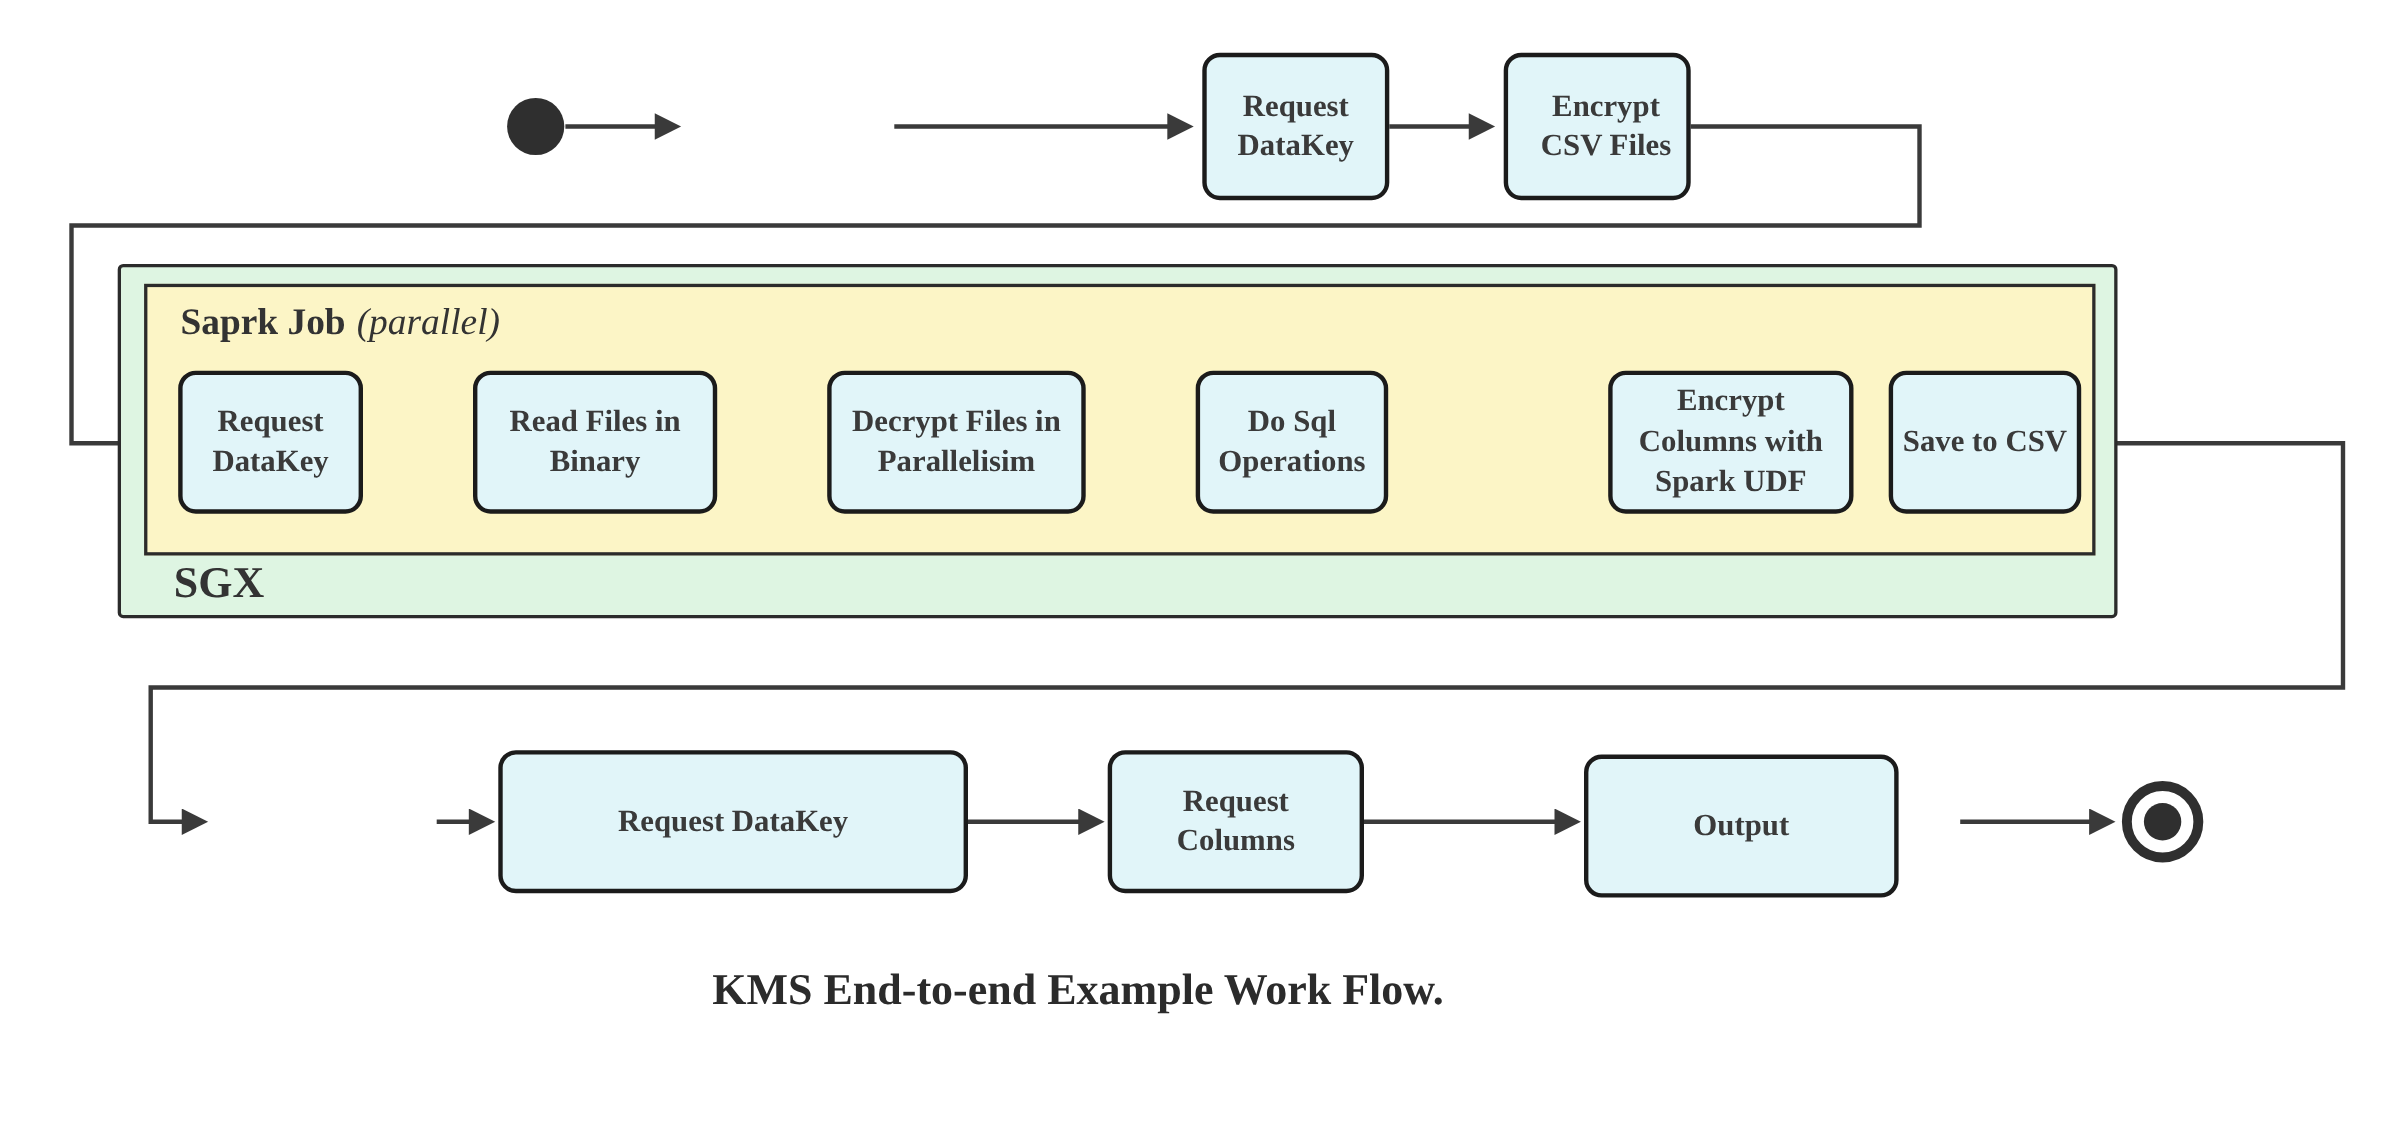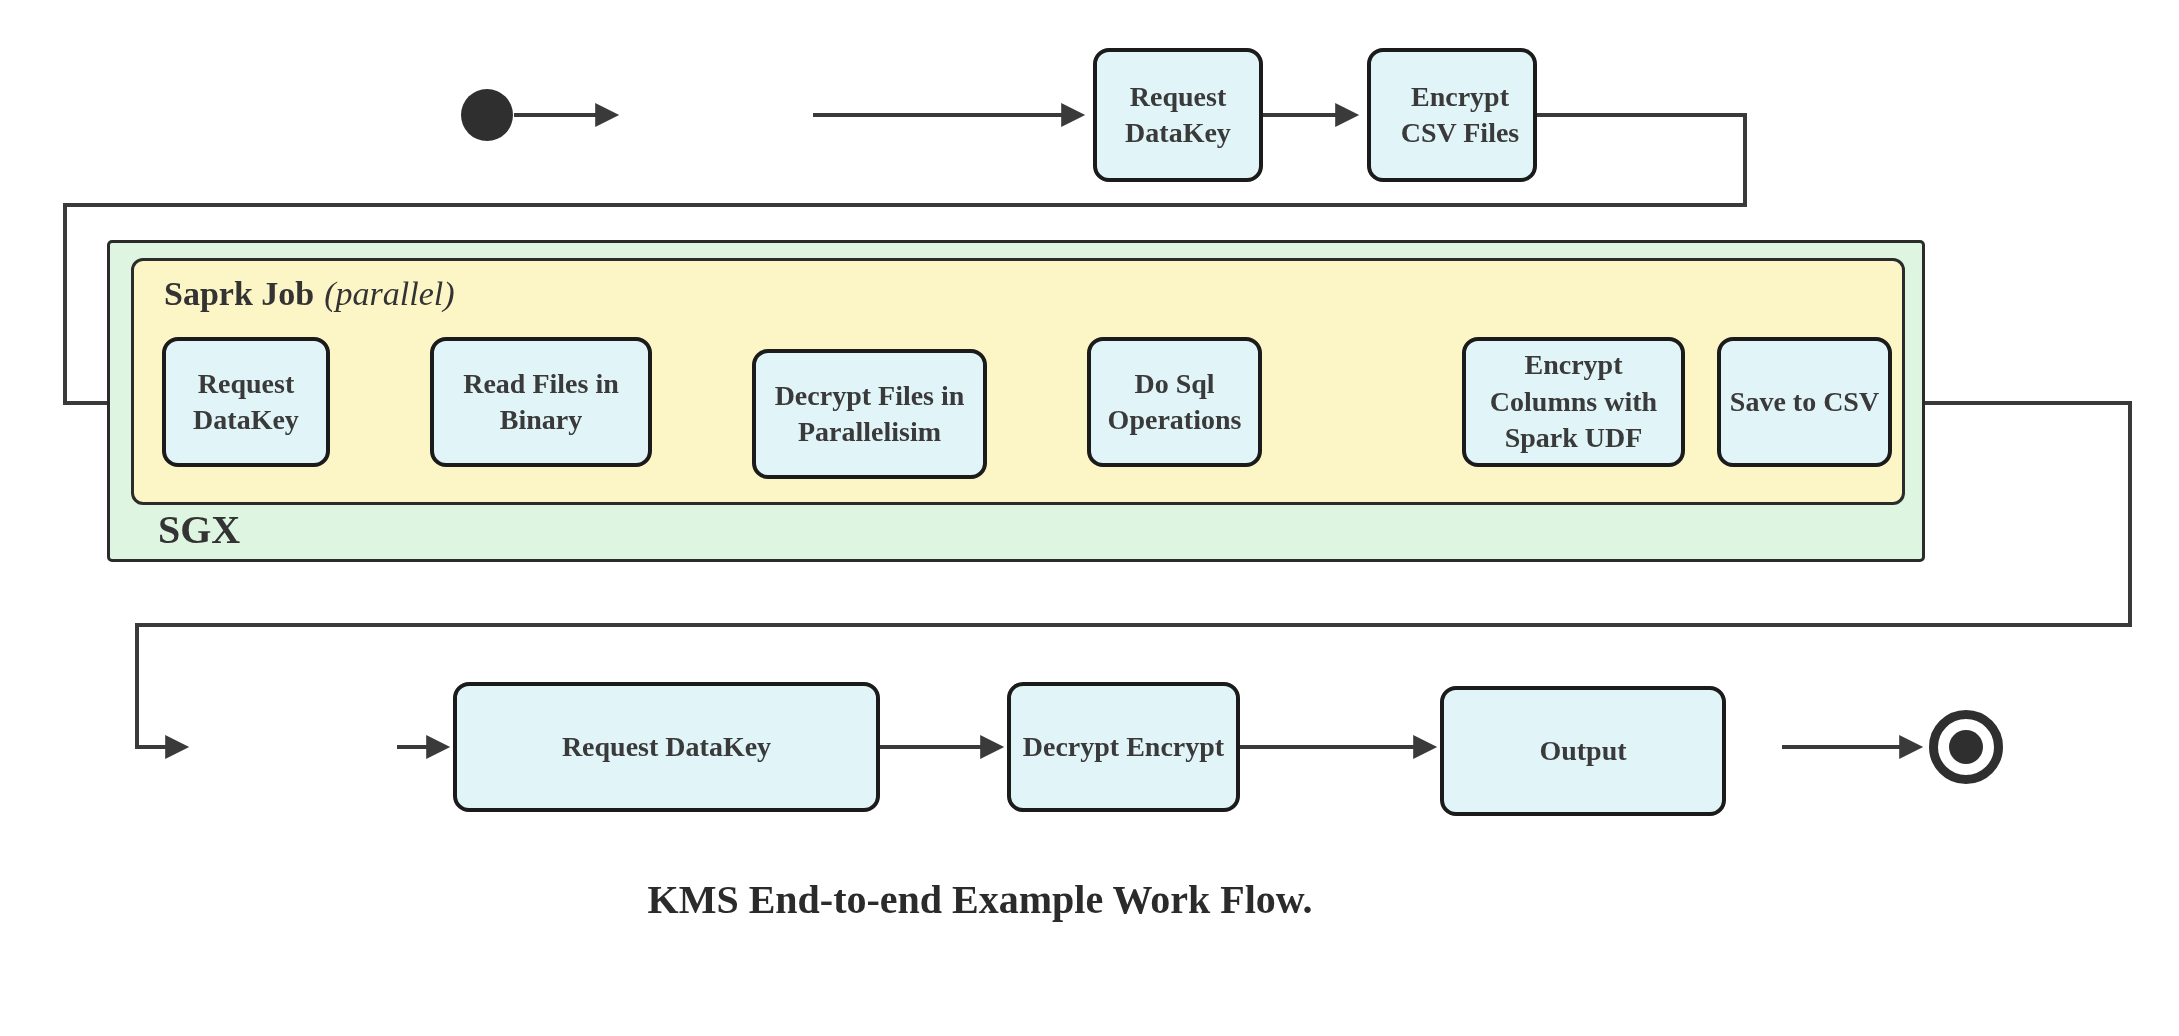--- a/index.html
+++ b/index.html
@@ -24,21 +24,21 @@
   }
   .container-box{position:absolute;box-sizing:border-box;}
   .sgx{
     left:107px;top:240px;width:1818px;height:322px;
     background:var(--sgx-fill,#def5e2);
     border:3px solid #2b2b2b;border-radius:5px;
   }
   .spark{
     left:131px;top:258px;width:1774px;height:247px;
     background:var(--spark-fill,#fcf5c6);
-    border:3px solid #2b2b2b;border-radius:12px;
+    border:3px solid #2b2b2b;border-radius:0;
   }
   .spark-label{
     position:absolute;left:30px;top:14px;
     font-weight:bold;font-size:34px;color:#333333;
   }
   .spark-label .mod{font-weight:normal;font-style:italic;margin-left:10px;}
   .sgx-label{
     position:absolute;left:48px;bottom:6px;
     font-weight:bold;font-size:40px;color:#333333;
   }
@@ -97,24 +97,24 @@
   <div class="start-node"></div>
   <div class="end-node">
       <div class="dot"></div>
     </div>
 
   <div class="state" style="left:1093px;top:48px;width:170px;height:134px;">Request DataKey</div>
   <div class="state" style="left:1367px;top:48px;width:170px;height:134px;padding-left:24px;">Encrypt CSV Files</div>
 
   <div class="state" style="left:162px;top:337px;width:168px;height:130px;">Request DataKey</div>
   <div class="state" style="left:430px;top:337px;width:222px;height:130px;">Read Files in Binary</div>
-  <div class="state" style="left:752px;top:337px;width:235px;height:130px;margin-top:12px;">Decrypt Files in Parallelisim</div>
+  <div class="state" style="left:752px;top:337px;width:235px;height:130px;">Decrypt Files in Parallelisim</div>
   <div class="state" style="left:1087px;top:337px;width:175px;height:130px;text-align:center;">Do Sql Operations</div>
   <div class="state" style="left:1462px;top:337px;width:223px;height:130px;">Encrypt Columns with Spark UDF</div>
   <div class="state" style="left:1717px;top:337px;width:175px;height:130px;">Save to CSV</div>
 
   <div class="state" style="left:453px;top:682px;width:427px;height:130px;">Request DataKey</div>
-  <div class="state" style="left:1007px;top:682px;width:233px;height:130px;">Decrypt Encrypt</div>
+  <div class="state" style="left:1007px;top:682px;width:233px;height:130px;">Request Columns</div>
   <div class="state" style="left:1440px;top:686px;width:286px;height:130px;">Output</div>
 
   <div class="caption">KMS End-to-end Example Work Flow.</div>
 
 </div>
 
 </body></html>

